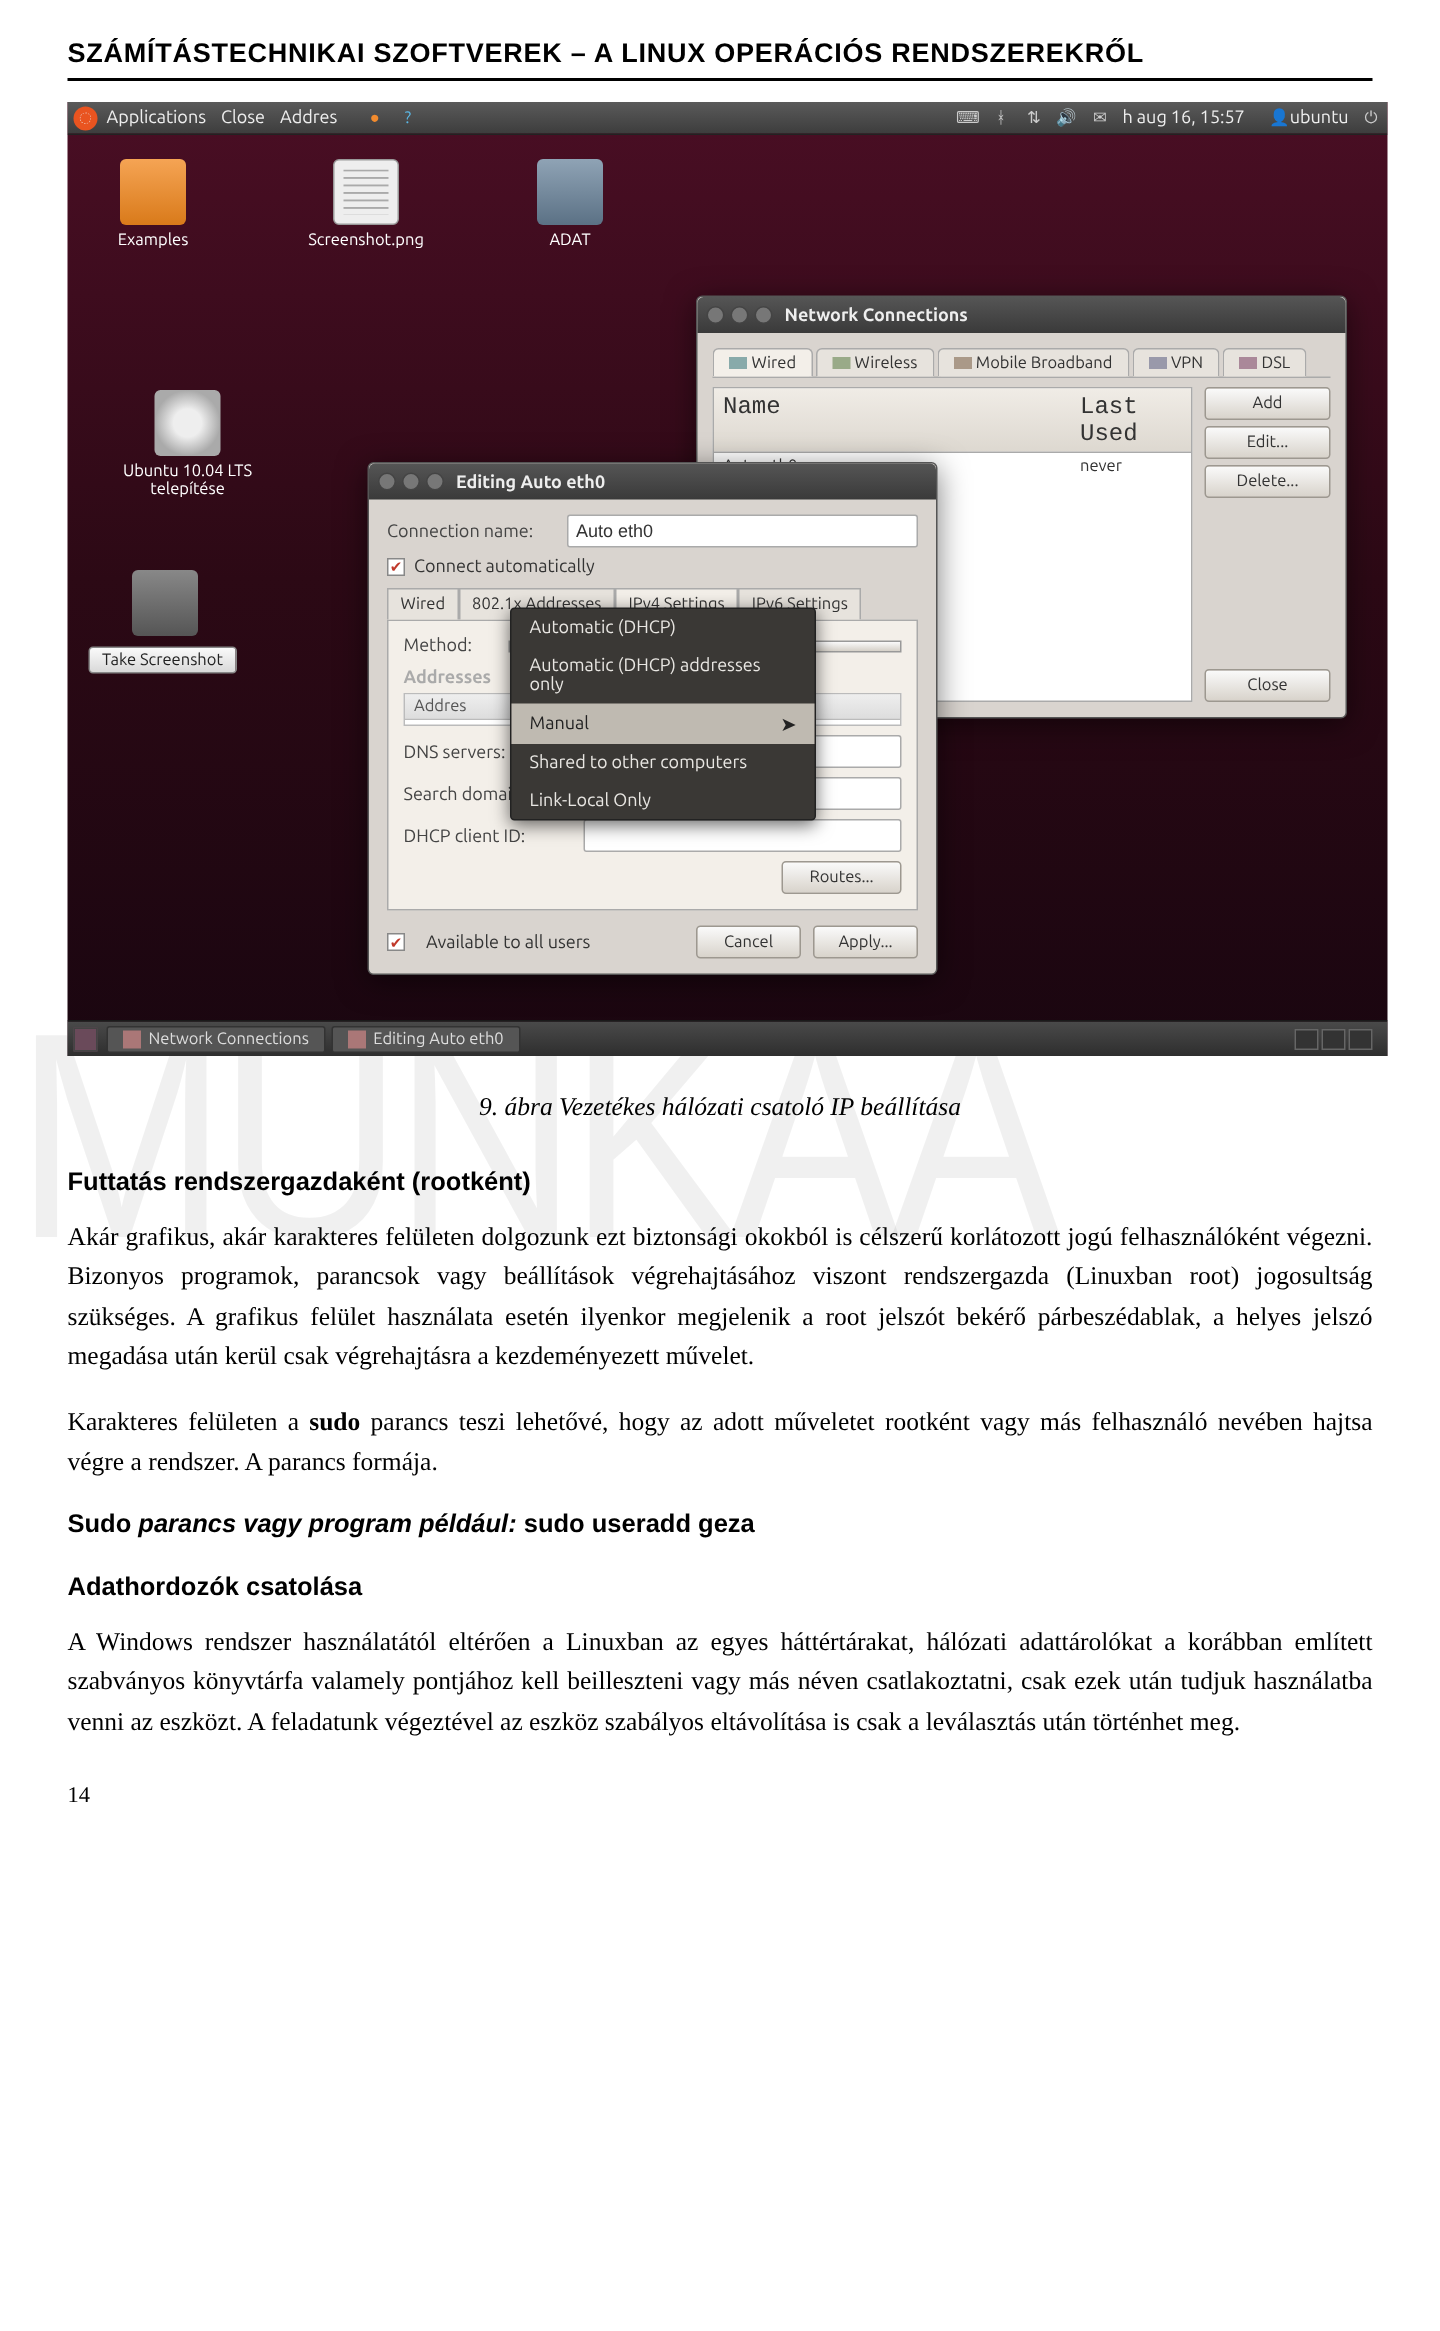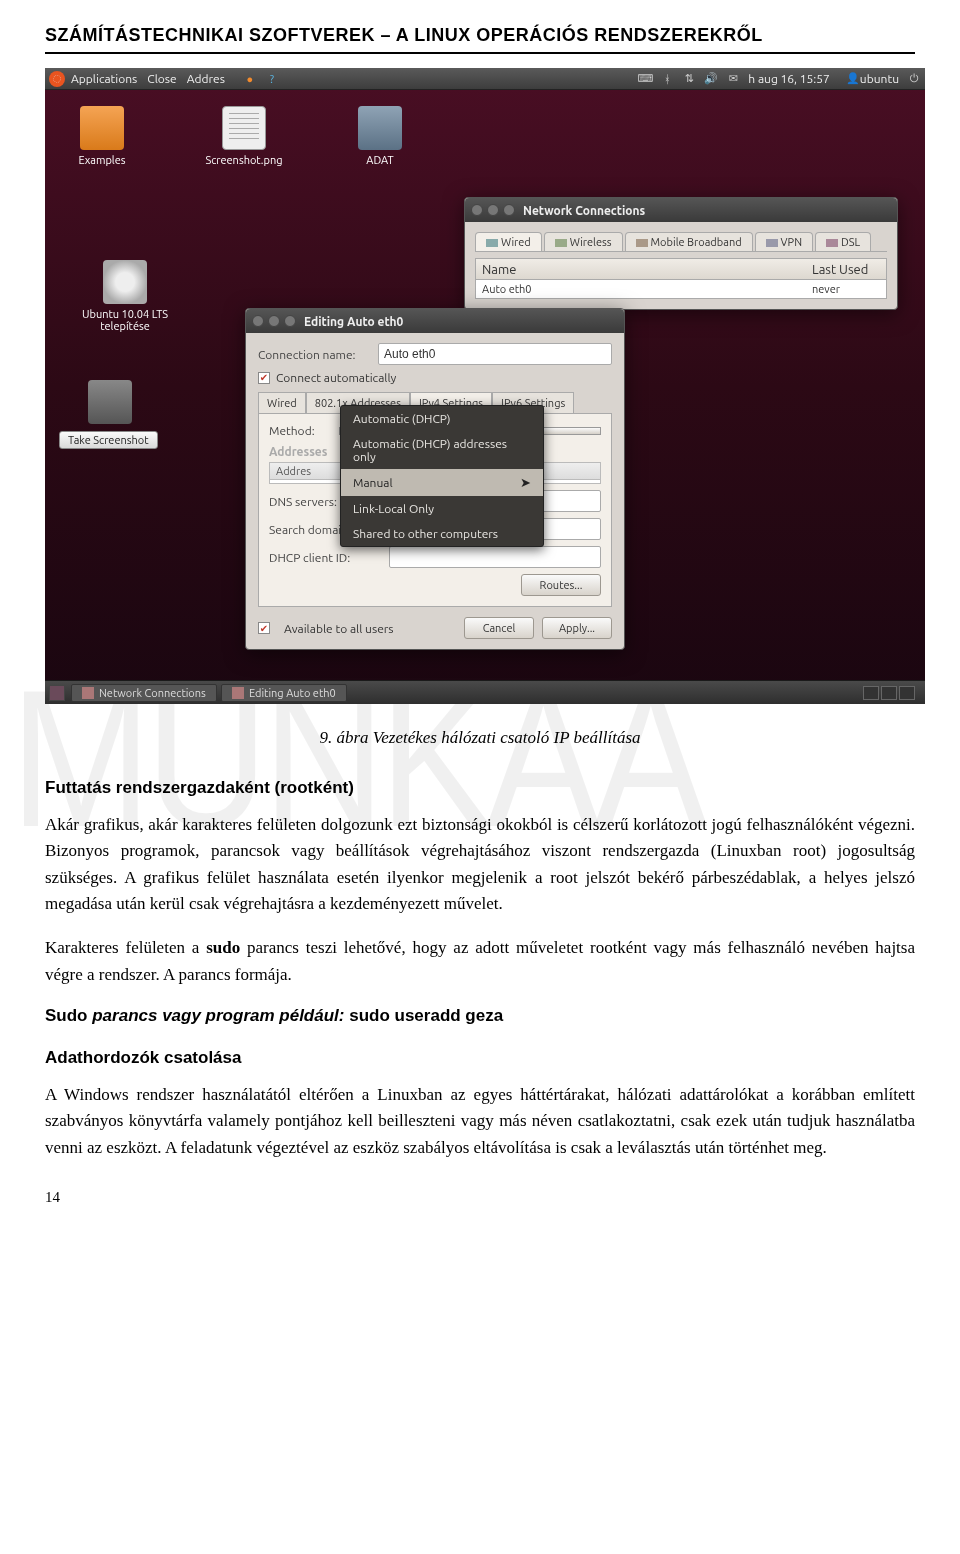--- a/index.html
+++ b/index.html
@@ -30,21 +30,21 @@
   .win-title .wbtns { display:flex; gap:4px; margin-right:8px; }
   .wbtn { width:12px;height:12px;border-radius:50%;background:#777;border:1px solid #444; }
   .nc-win { top:129px; left:419px; width:434px; }
   .nc-body { padding:10px; }
   .nc-tabs { display:flex; gap:2px; border-bottom:1px solid #aaa; }
   .nc-tab { background:#e7e3dd;border:1px solid #aaa;border-bottom:none;padding:3px 10px;font-size:11px;color:#333;border-radius:4px 4px 0 0; }
   .nc-tab.active { background:#f3efe9; }
   .nc-tabico{width:12px;height:8px;display:inline-block;background:#8aa;vertical-align:middle;margin-right:3px;}
   .nc-main { display:flex; gap:8px; margin-top:6px; }
   .nc-list { flex:1; background:#fff;border:1px solid #aaa; }
-  .nc-hdr { display:flex; background:linear-gradient(#f0ece6,#ddd8d0);border-bottom:1px solid #aaa;font-size:13px;color:#333; }
+  .nc-hdr { display:flex; background:linear-gradient(#f0ece6,#ddd8d0);border-bottom:1px solid #aaa;font-size:16px;color:#333;font-family:Liberation Mono, monospace; }
   .nc-hdr div { padding:3px 6px; }
   .nc-row { display:flex; font-size:11px;color:#333; }
   .nc-row div { padding:3px 6px; }
   .nc-btns { display:flex;flex-direction:column;gap:4px;width:84px; }
   .gbtn { background:linear-gradient(#fafafa,#d8d3cb);border:1px solid #9d9890;border-radius:3px;padding:4px 6px;font-size:11px;color:#333;text-align:center; }
   .nc-close { margin-top:110px; text-align:right; }
   
   .ed-win { top:240px; left:200px; width:380px; }
   .ed-body { padding:10px 12px; color:#333; }
   .ed-row { display:flex;align-items:center;margin-bottom:6px;font-size:12px; }
@@ -154,20 +154,28 @@
           <div class="nc-list">
             <div class="nc-hdr">
               <div style="flex:1">Name</div>
               <div style="width:80px">Last Used</div>
             </div>
             <div class="nc-row">
               <div style="flex:1">Auto eth0</div>
               <div style="width:80px">never</div>
             </div>
           </div>
+          <div class="nc-btns">
+            <div class="gbtn">Add</div>
+            <div class="gbtn">Edit...</div>
+            <div class="gbtn">Delete...</div>
+            <div class="nc-close">
+                <div class="gbtn">Close</div>
+              </div>
+          </div>
         </div>
       </div>
     </div>
 
     <div class="win ed-win">
       <div class="win-title">
         <div class="wbtns">
           <div class="wbtn"></div>
           <div class="wbtn"></div>
           <div class="wbtn"></div>
@@ -222,22 +230,22 @@
       </div>
     </div>
 
     <div class="dd-open">
       <div class="dd-item">Automatic (DHCP)</div>
       <div class="dd-item">Automatic (DHCP) addresses only</div>
       <div class="dd-item hl">
           <span>Manual</span>
           <span class="cursor-arrow">➤</span>
         </div>
+      <div class="dd-item">Shared to other computers</div>
       <div class="dd-item">Link-Local Only</div>
-      <div class="dd-item">Shared to other computers</div>
     </div>
 
     <div class="panel-bot">
       <div class="show-d"></div>
       <div class="task">
           <span class="tico"></span>
           <span>Network Connections</span>
         </div>
       <div class="task">
           <span class="tico"></span>

